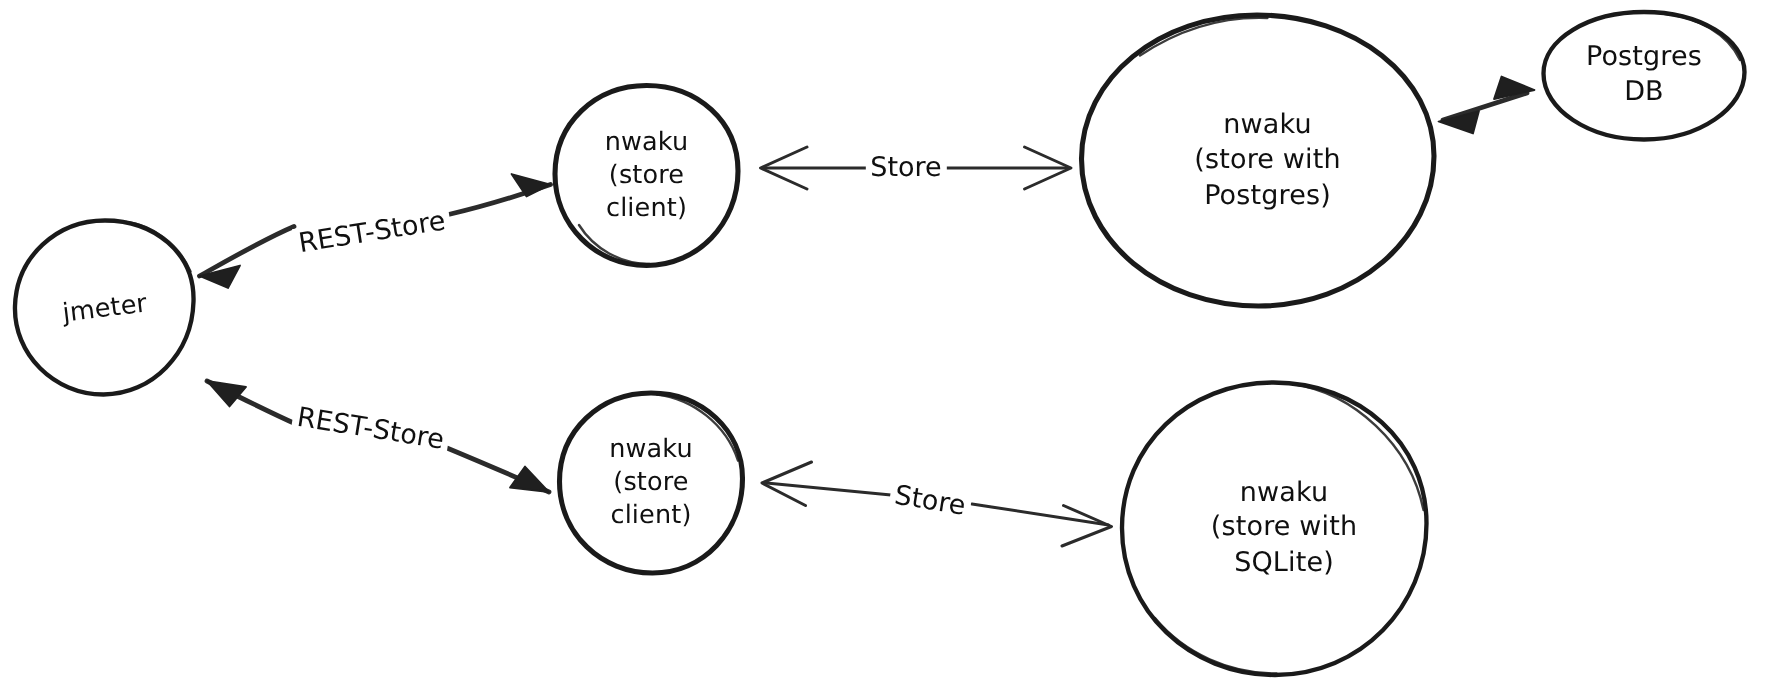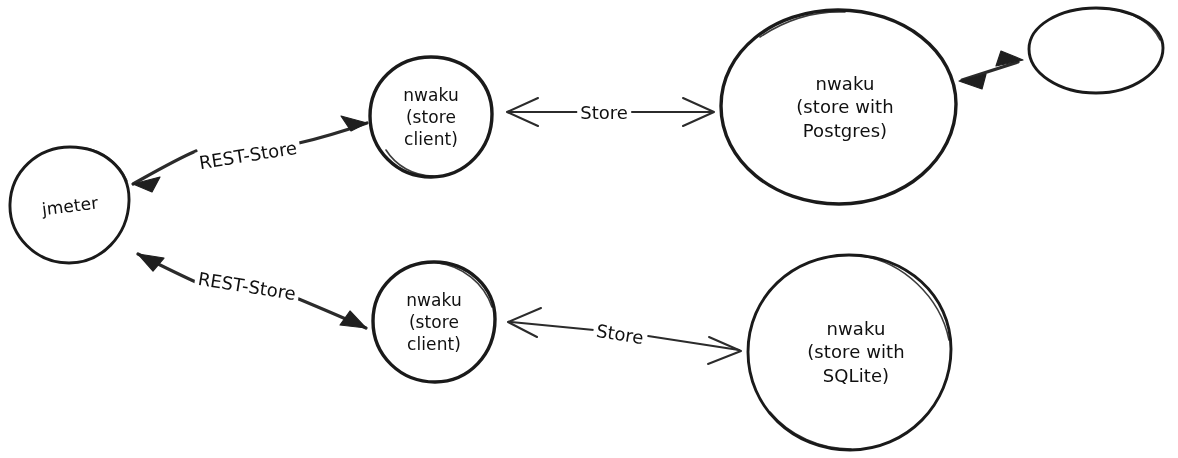--- a/index.html
+++ b/index.html
@@ -205,20 +205,22 @@
 client)</div>
 
   <div class="node-label lbl-storeclient" style="left:434px; top:322px;">nwaku
 (store
 client)</div>
 
   <div class="node-label lbl-big" style="left:845px; top:107px;">nwaku
 (store with
 Postgres)</div>
 
+  <div class="node-label lbl-db" style="left:1096px; top:50px;">Postgres
+DB</div>
 
   <div class="node-label lbl-big" style="left:856px; top:352px;">nwaku
 (store with
 SQLite)</div>
 
   <div class="edge-label lbl-edge-rest rot-neg10" style="left:248px; top:155px;">REST-Store</div>
 
   <div class="edge-label lbl-edge-rest rot-pos9" style="left:247px; top:286px;">REST-Store</div>
 
   <div class="edge-label lbl-edge-store" style="left:604px; top:112px;">Store</div>

